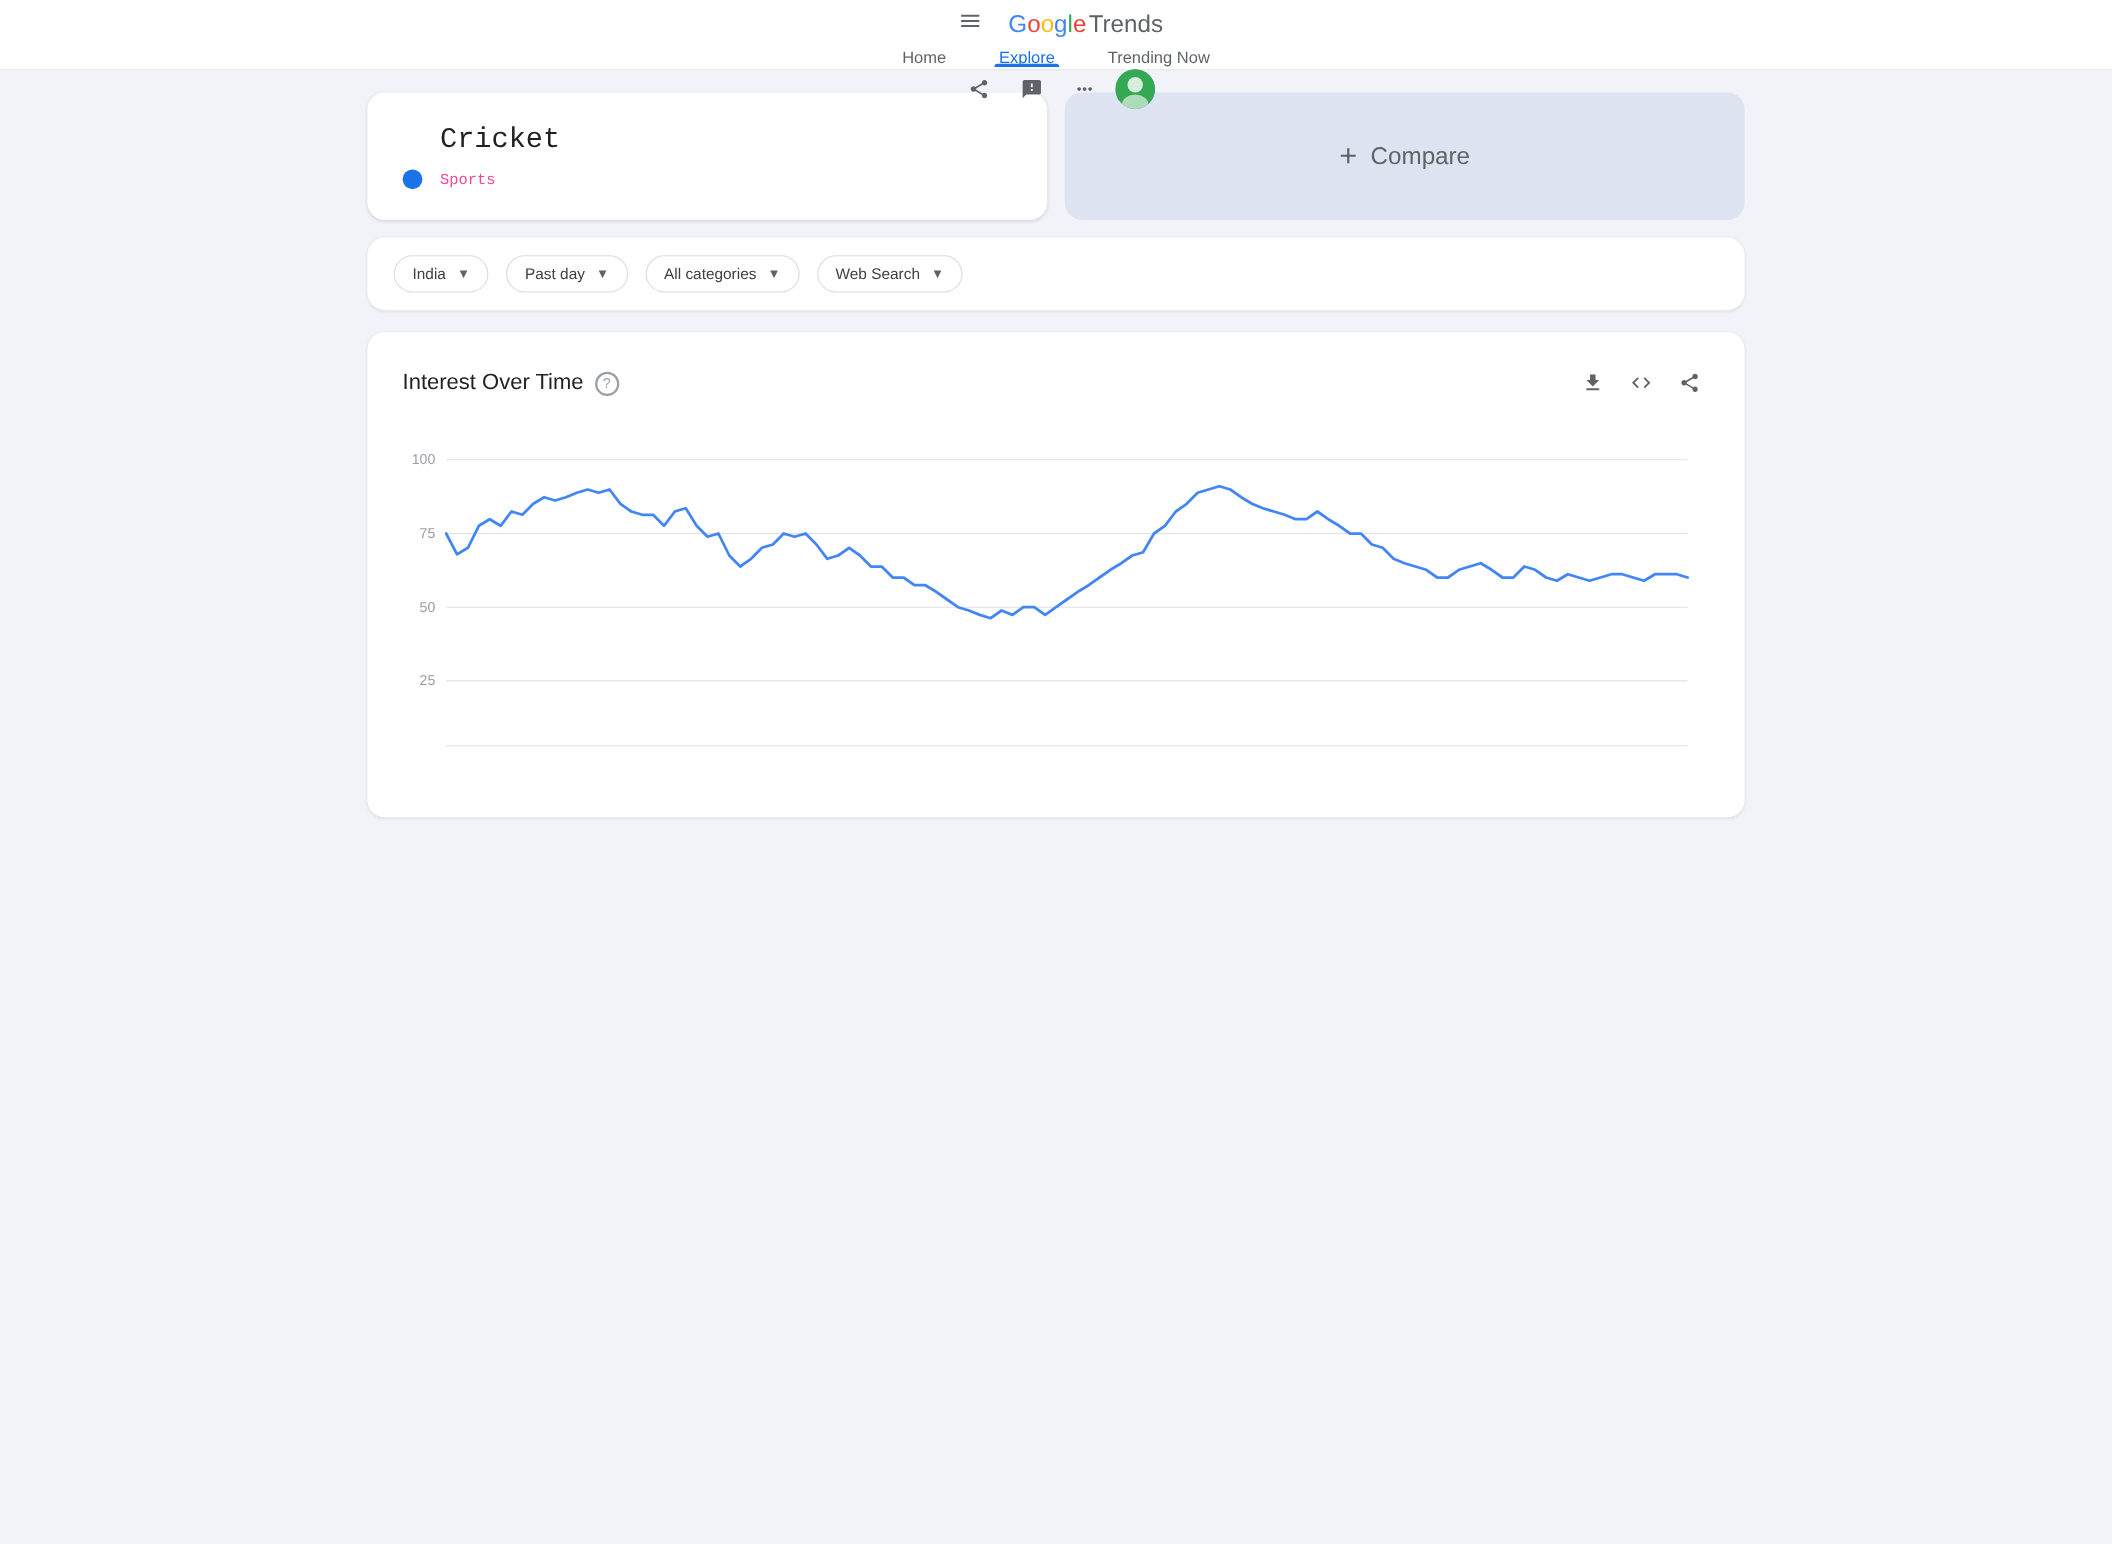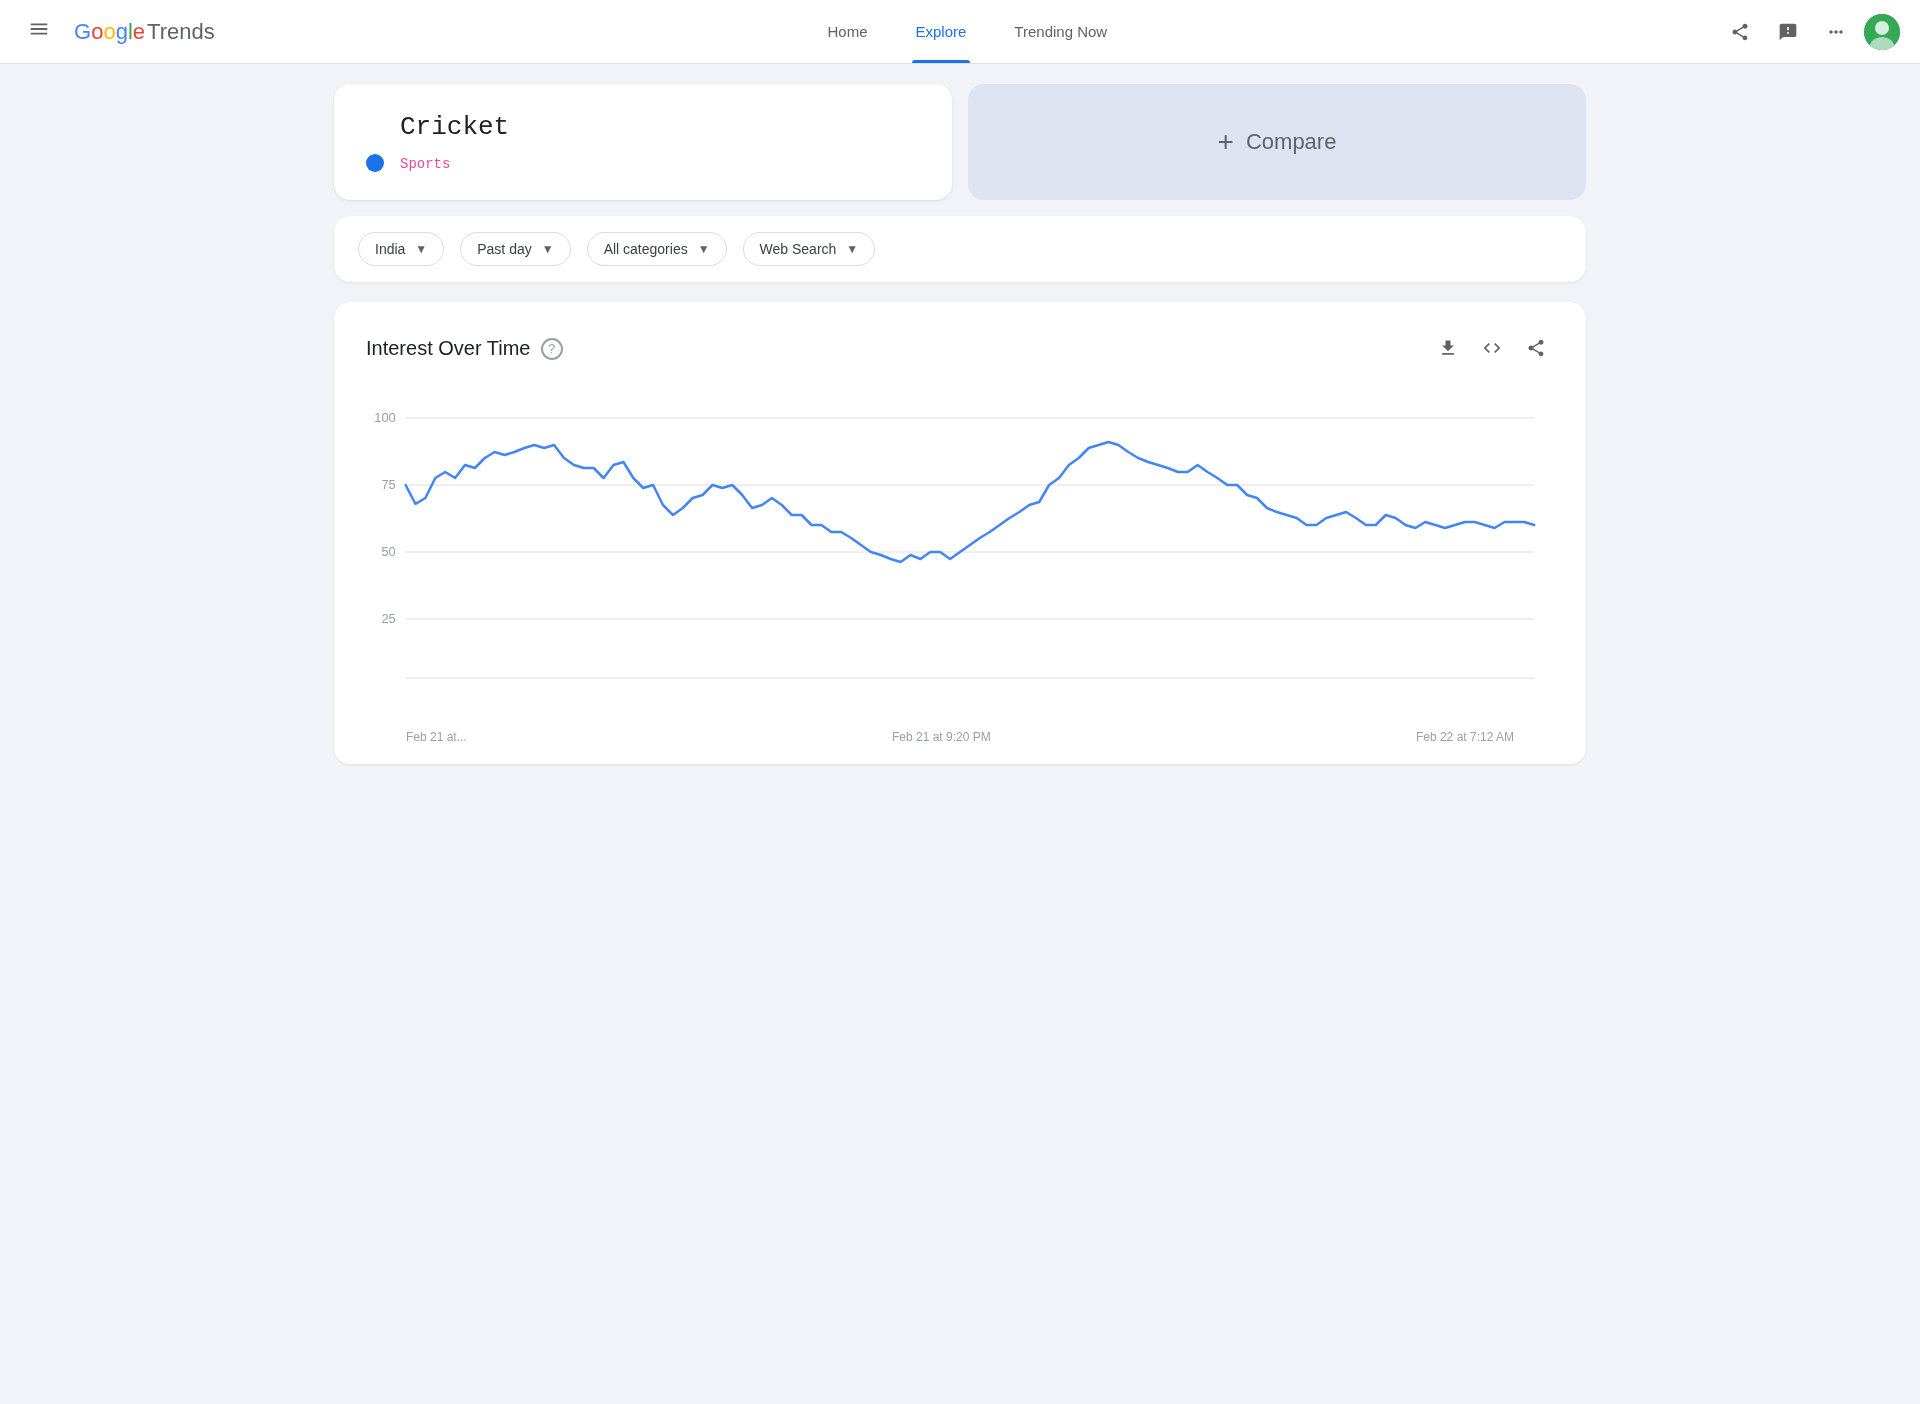--- a/index.html
+++ b/index.html
@@ -7,20 +7,21 @@
 
     
     .header {
       display: flex;
       align-items: center;
       background: #fff;
       padding: 0 20px;
       height: 64px;
       border-bottom: 1px solid #e0e0e0;
       position: relative;
+      flex-direction: column;
     }
     .header-left {
       display: flex;
       align-items: center;
       gap: 16px;
       flex: 0 0 auto;
     }
     .menu-icon {
       font-size: 20px;
       cursor: pointer;
@@ -517,21 +518,16 @@
             1130,127
             1140,130
             1150,124
             1160,124
             1170,124
             1180,127
           "></polyline>
       </svg>
 
       
-      <div class="x-axis-labels">
-        <span>Feb 21 at...</span>
-        <span>Feb 21 at 9:20 PM</span>
-        <span>Feb 22 at 7:12 AM</span>
-      </div>
     </div>
   </div>
 
 </main>
 
 </body></html>

